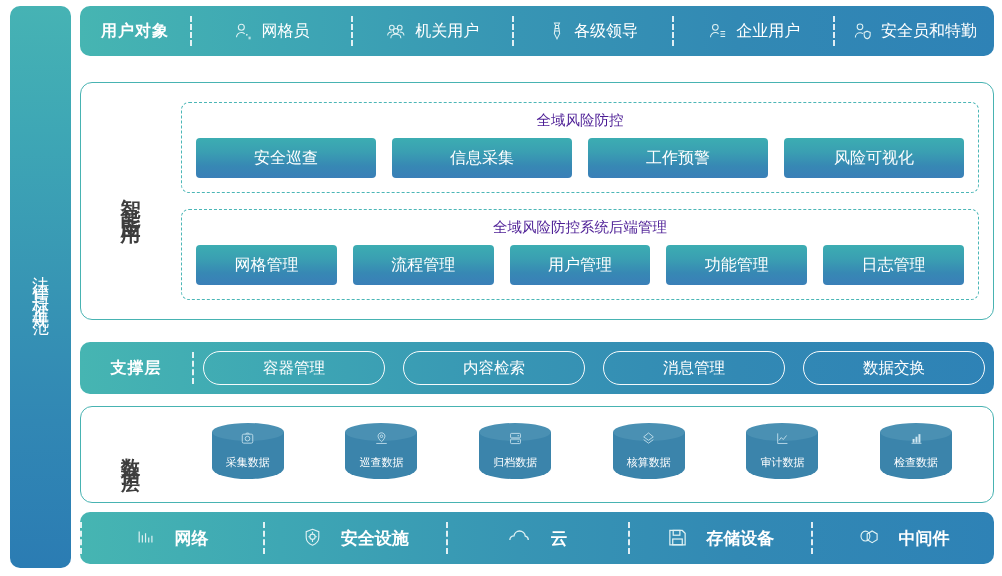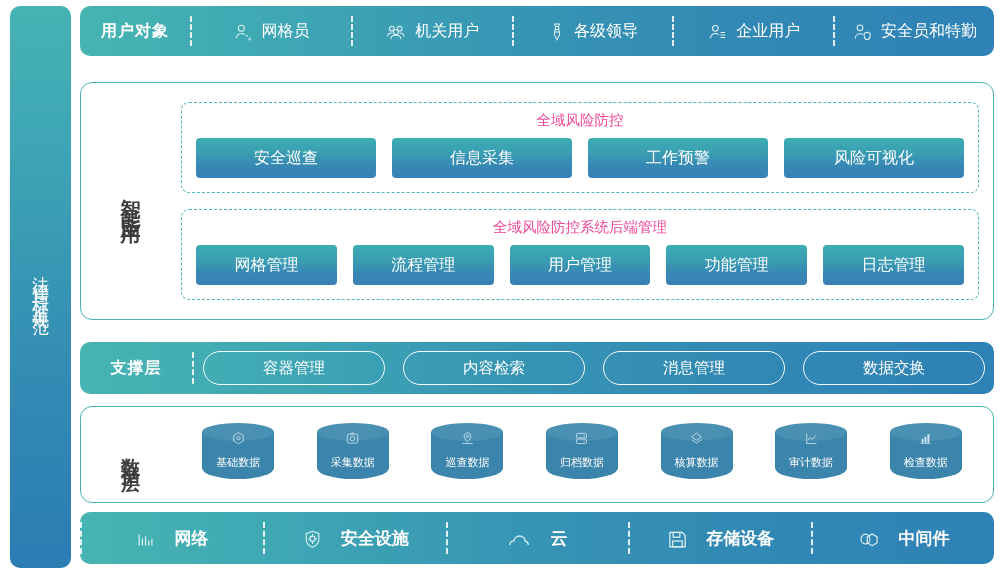--- a/index.html
+++ b/index.html
@@ -53,21 +53,21 @@
     white-space: nowrap;
     text-align: center;
   }
   .vdivider {
     width: 0; height: 60%;
     border-left: 2px dashed rgba(255,255,255,0.85);
     flex: 0 0 auto;
   }
   .bar-item {
     flex: 1 1 0;
-    display: flex; align-items: flex-end; justify-content: center;
+    display: flex; align-items: flex-start; justify-content: center;
     gap: 8px;
     color: #ffffff;
     font-size: 16px;
     white-space: nowrap;
   }
   .bar-item .ic { display: flex; align-items: center; }
   .bar-item .ic svg { display: block; }
 
   
   #user-row { top: 6px; height: 50px; }
@@ -103,21 +103,21 @@
     padding-right: 14px;
   }
   .dashed-group {
     border: 1.5px dashed #4bb6b6;
     border-radius: 8px;
     padding: 8px 14px 14px 14px;
     box-sizing: border-box;
   }
   .group-caption {
     text-align: center;
-    color: #ec4899;
+    color: #4c1d95;
     font-size: 14.5px;
     margin-bottom: 8px;
   }
   .btn-row {
     display: flex; gap: 16px; justify-content: center;
   }
   .gbtn {
     flex: 1 1 0;
     height: 40px;
     border-radius: 4px;
@@ -322,31 +322,20 @@
     <div class="pill">消息管理</div>
     <div class="pill">数据交换</div>
   </div>
 
   <div class="data-panel">
     <div class="data-side-label">
       <span class="vtxt">数据层</span>
     </div>
     <div class="cyl-row">
 
-      <div class="cyl">
-        <div class="body"></div>
-        <div class="top"></div>
-        <div class="ic">
-          <svg width="15" height="15" viewBox="0 0 20 20" fill="none" stroke="#cfe7f2" stroke-width="1.1">
-            <path d="M10 2.2l6.4 3.7v7.4L10 17l-6.4-3.7V5.9z"></path>
-            <circle cx="10" cy="9.6" r="2.2"></circle>
-          </svg>
-        </div>
-        <div class="lbl">基础数据</div>
-      </div>
 
       <div class="cyl">
         <div class="body"></div>
         <div class="top"></div>
         <div class="ic">
           <svg width="15" height="15" viewBox="0 0 20 20" fill="none" stroke="#cfe7f2" stroke-width="1.1">
             <rect x="3" y="4.2" width="14" height="12" rx="2"></rect>
             <circle cx="10" cy="10.2" r="3.1"></circle>
             <path d="M7.6 4.2l1-1.4h2.8l1 1.4"></path>
           </svg>

